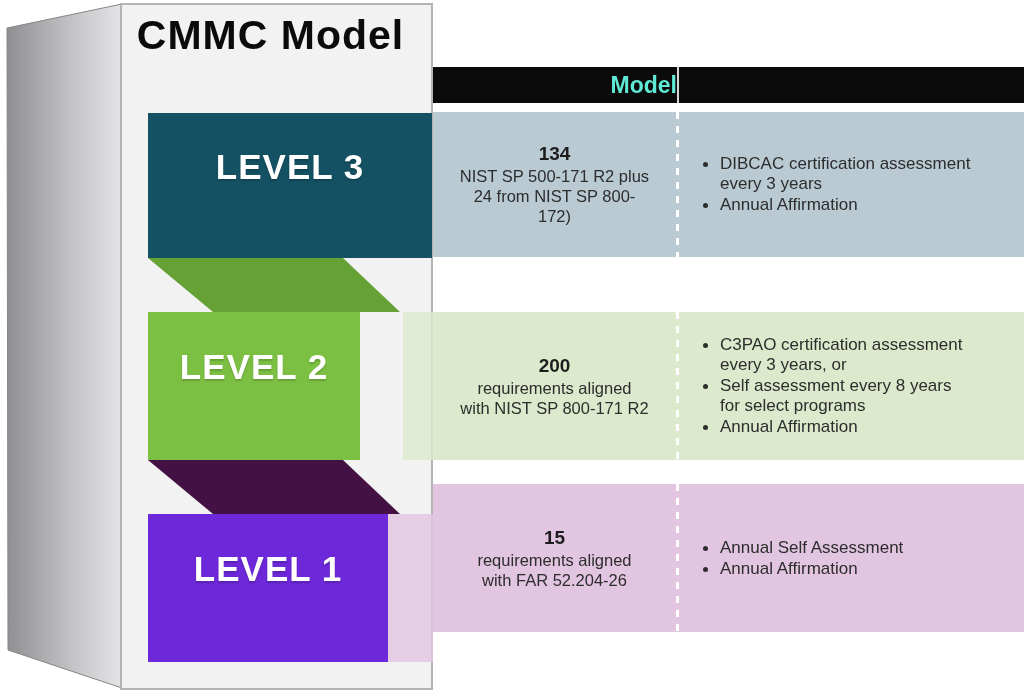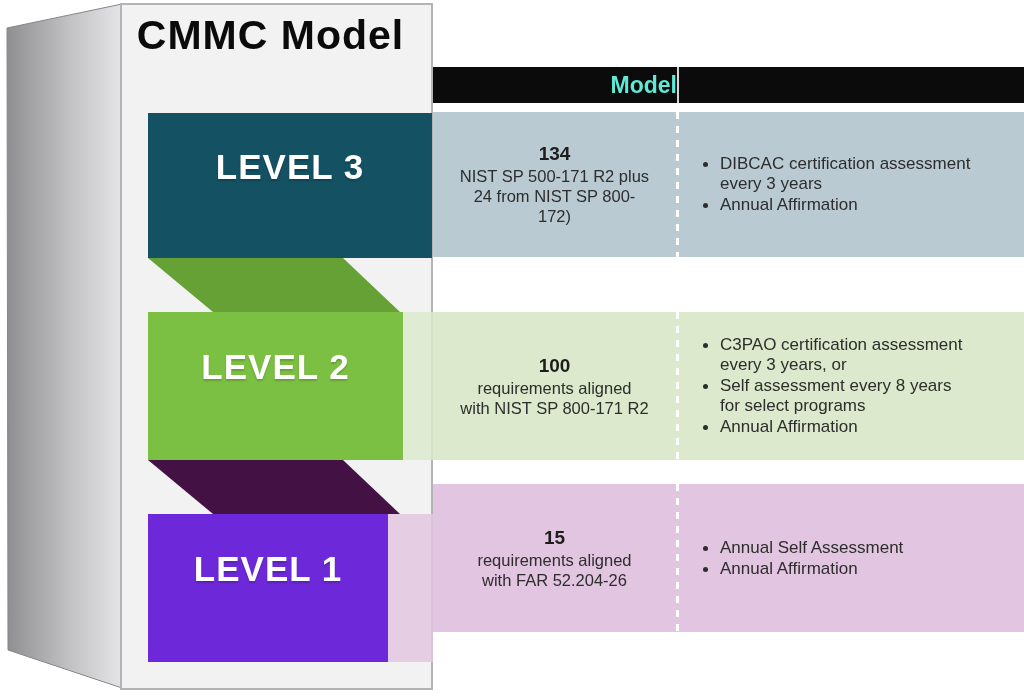--- a/index.html
+++ b/index.html
@@ -11,21 +11,21 @@
   
   .panel { position:absolute; left:120px; top:3px; width:309px; height:683px;
            background:#f2f2f3; border:2px solid #b4b4b7; }
 
   .title { position:absolute; left:114px; top:12px; width:313px; text-align:center;
            font-size:41px; font-weight:bold; letter-spacing:1px; color:#0b0b0b; }
 
   
   .band { position:absolute; left:148px; display:flex; align-items:center; justify-content:center; }
   .band3 { top:113px; width:284px; height:145px; }
-  .band2 { top:312px; width:255px; height:148px; }
+  .band2 { top:312px; width:212px; height:148px; }
   .band1 { top:514px; width:240px; height:148px; }
   .band-label { color:#ffffff; font-size:35px; font-weight:bold; letter-spacing:1px;
                 transform:translateY(-19px); text-shadow:0 2px 2px rgba(0,0,0,0.18); }
 
   
   .tab { position:absolute; opacity:0.82; }
   .tab2 { left:403px; top:312px; width:30px; height:148px; }
   .tab1 { left:388px; top:514px; width:45px; height:148px; }
 
   
@@ -110,21 +110,21 @@
     <div class="assess-cell">
       <ul>
         <li>DIBCAC certification assessment every 3 years</li>
         <li>Annual Affirmation</li>
       </ul>
     </div>
   </div>
 
   <div class="row row2" style="background-color: rgb(220, 233, 204);">
     <div class="model-cell">
-      <div class="num">100</div>
+      <div class="num">200</div>
       <div class="desc-line">requirements aligned</div>
       <div class="desc-line">with NIST SP 800-171 R2</div>
     </div>
     <div class="dash-divider"></div>
     <div class="assess-cell">
       <ul>
         <li>C3PAO certification assessment every 3 years, or</li>
         <li>Self assessment every 8 years for select programs</li>
         <li>Annual Affirmation</li>
       </ul>

